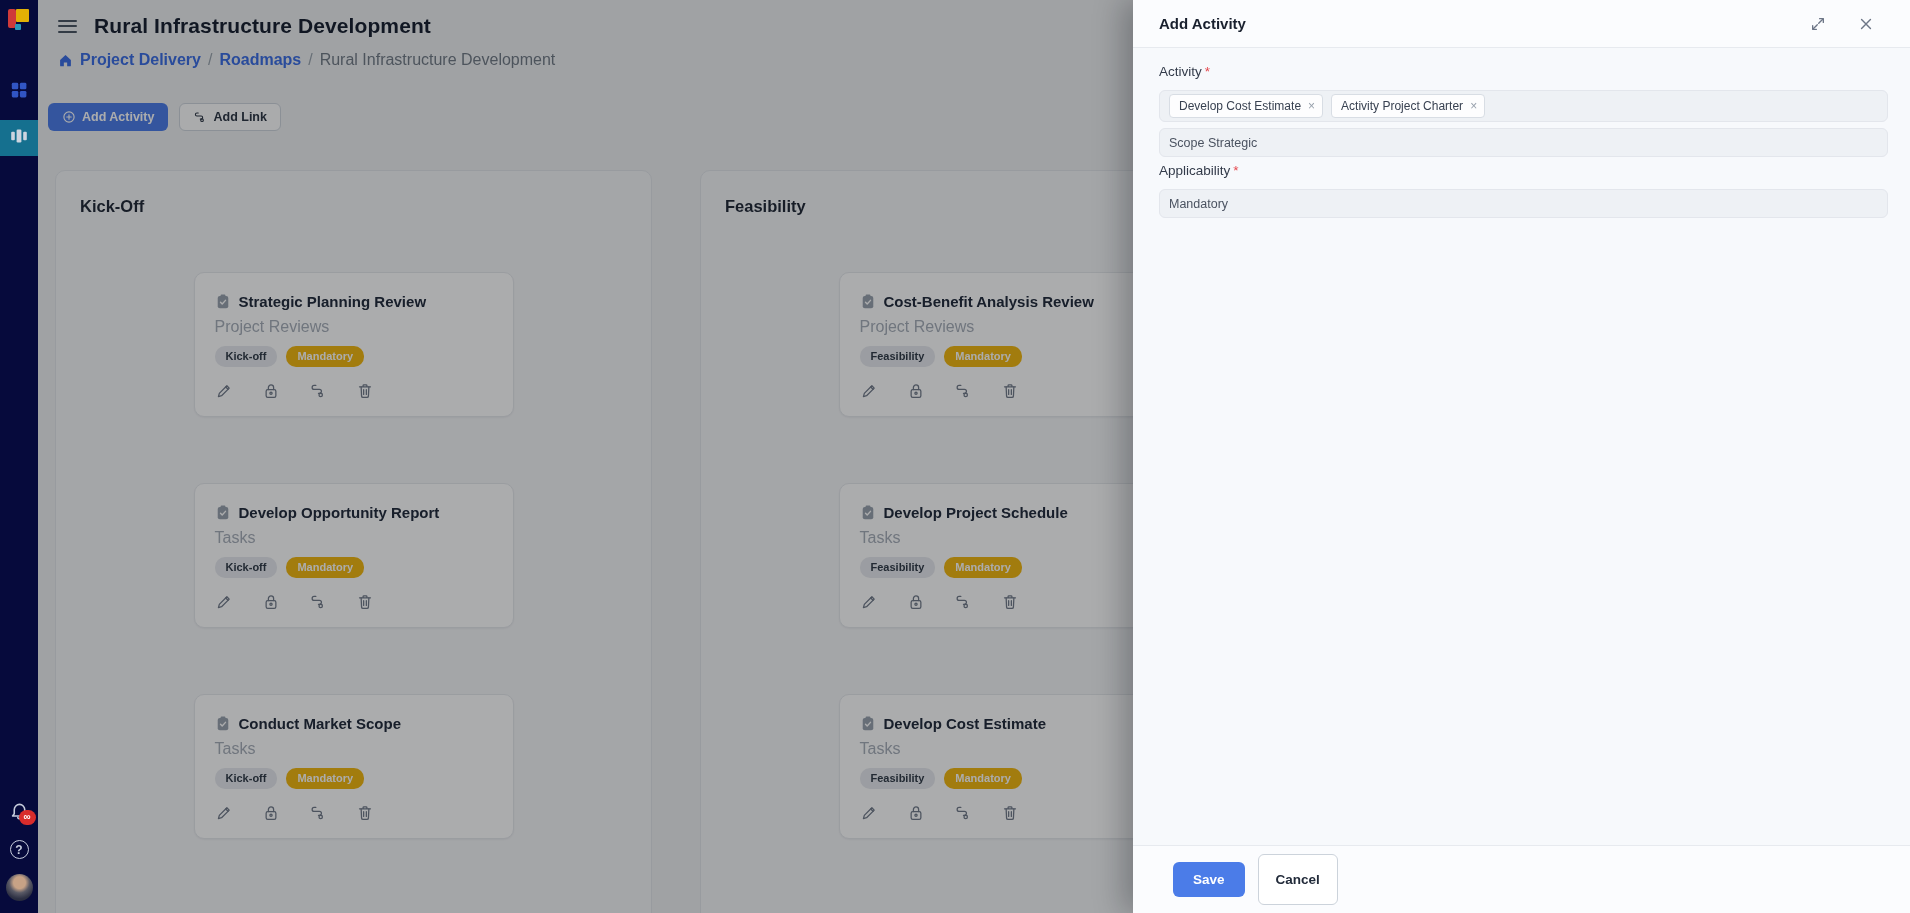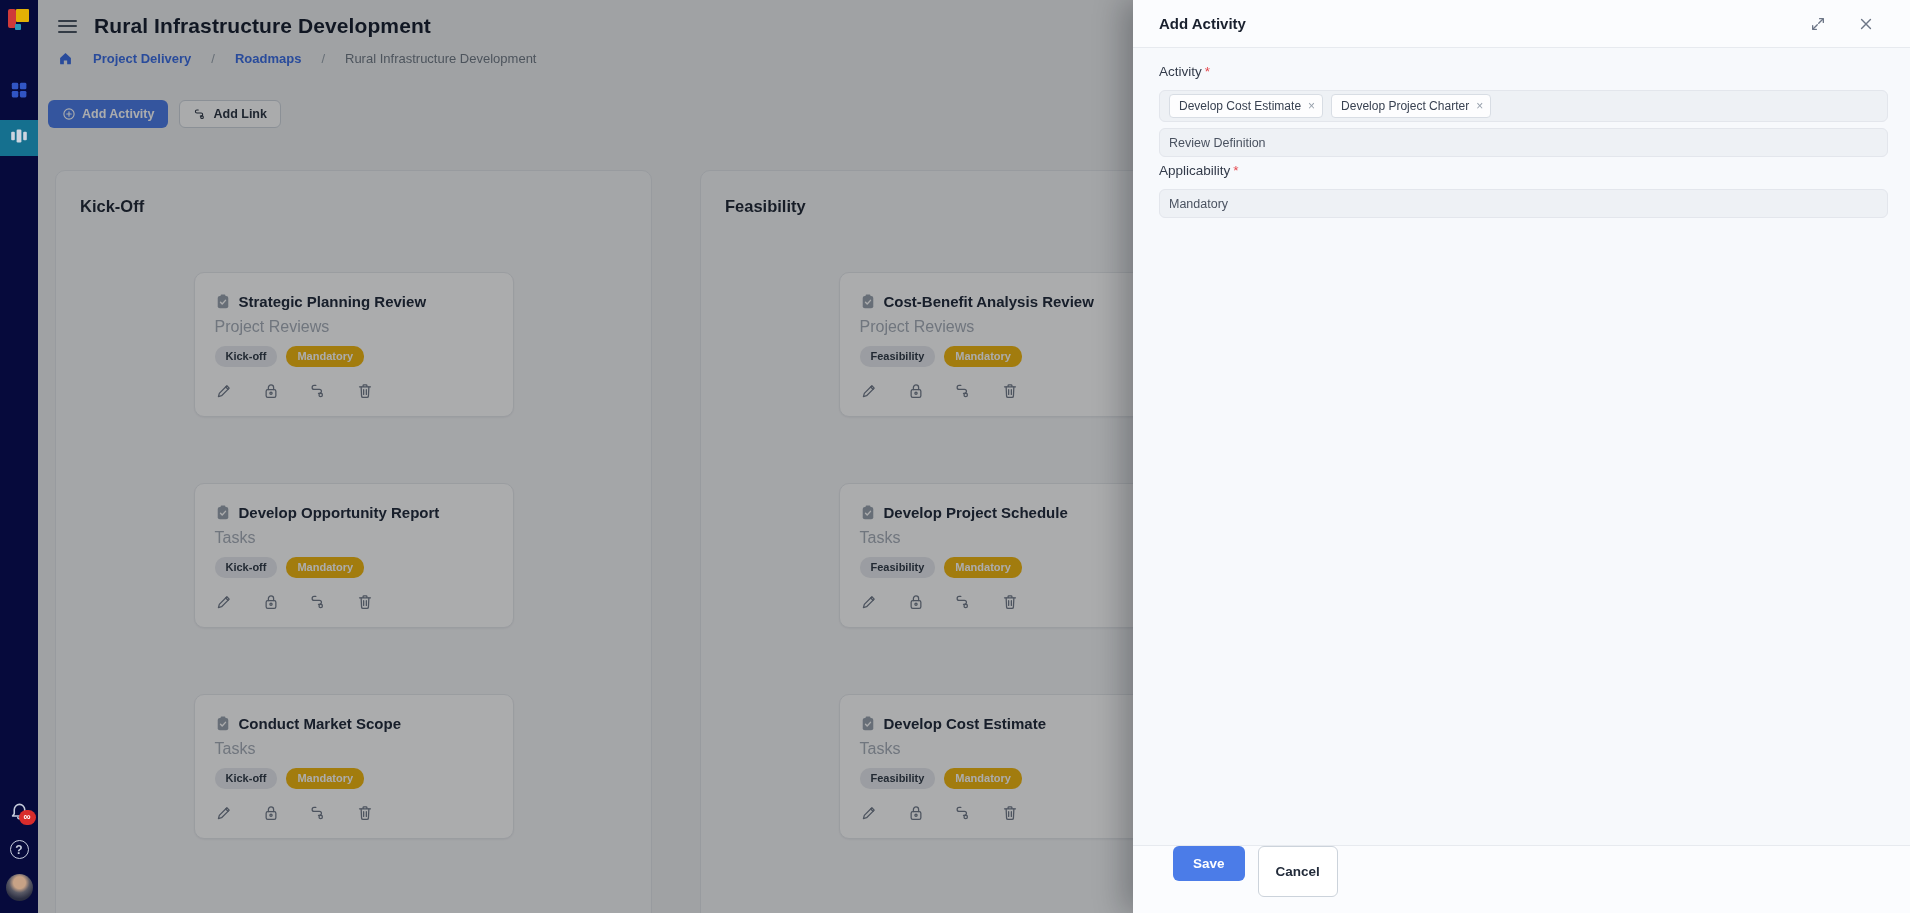--- a/index.html
+++ b/index.html
@@ -27,21 +27,21 @@
                  font-size:12px; font-weight:700; display:flex; align-items:center; justify-content:center; cursor:pointer; }
   .avatar { width:27px; height:27px; border-radius:50%; cursor:pointer;
             background:radial-gradient(circle at 50% 32%, #c7a286 0 26%, #5a5a66 45%, #2e3144 70%, #1d2030 100%); }
 
   
   .main { position:absolute; left:38px; top:0; right:0; bottom:0; background:#eef0f2;border-radius:22px; }
   .page-header { display:flex; align-items:center; gap:17px; padding:14px 0 0 20px; }
   .burger { width:19px; height:13px; display:flex; flex-direction:column; justify-content:space-between; cursor:pointer; }
   .burger span { display:block; height:2px; background:#4a5462; border-radius:1px; }
   .page-title { font-size:21px; font-weight:700; color:#161e2e; letter-spacing:.1px; }
-  .breadcrumb { display:flex; align-items:center; gap:20px; margin:13px 0 0 20px; font-size:13px; }
+  .breadcrumb { display:flex; align-items:center; gap:7px; margin:13px 0 0 20px; font-size:16px; }
   .crumb-link { color:#3b6de4; font-weight:600; cursor:pointer; }
   .crumb-sep { color:#9aa3ad; }
   .crumb-current { color:#717a85; }
   .toolbar { display:flex; gap:11px; margin:34px 0 0 10px; }
   .btn { display:inline-flex; align-items:center; gap:6px; font-size:12.5px; font-weight:600;
          border-radius:6px; padding:6px 13px; cursor:pointer; border:1px solid transparent; }
   .btn-primary { background:#4b7ce8; color:#fff; }
   .btn-secondary { background:#fdfdfe; color:#2b3442; border-color:#cfd5dc; }
 
   
@@ -78,21 +78,21 @@
   .field-group { margin-bottom:6px; }
   .field-label { font-size:13.5px; font-weight:500; color:#333b4a; margin-bottom:11px; }
   .req { color:#e5484d; margin-left:3px; }
   .input-box { min-height:29px; background:#eef1f5; border:1px solid #e3e6ec; border-radius:6px;
                display:flex; align-items:center; padding:3px 9px; font-size:12.5px; color:#4a5260; cursor:pointer; }
   .chip-row { display:flex; gap:8px; flex-wrap:wrap; }
   .chip { background:#fdfdfe; border:1px solid #d8dde4; border-radius:4px; padding:4px 7px 4px 9px;
           font-size:12px; color:#384151; display:inline-flex; align-items:center; gap:7px; }
   .chip-x { color:#97a0ac; font-size:12px; cursor:pointer; line-height:1; }
   .drawer-footer { flex:0 0 68px; background:#fbfcfe; border-top:1px solid #e7eaef;
-                   display:flex; align-items:flex-start; gap:13px; padding-left:40px; }
+                   display:flex; align-items:center; gap:13px; padding-left:40px; }
   .btn-save { background:#4b7ce8; color:#fff; font-size:13.5px; font-weight:700; border:none;
               border-radius:6px; padding:10px 20px; cursor:pointer; }
   .btn-cancel { background:#fff; color:#222b3a; font-size:13.5px; font-weight:700; border:1px solid #ccd3db;
                 border-radius:6px; padding:17px 17px; cursor:pointer; }
 </style>
 </head>
 <body>
 
 <div class="app">
 
@@ -479,29 +479,29 @@
     <div class="drawer-body">
       <div class="field-group">
         <div class="field-label"><span>Activity</span><span class="req">*</span></div>
         <div class="input-box">
           <span class="chip-row" id="activity-chips">
               <span class="chip">
                 <span>Develop Cost Estimate</span>
                 <span class="chip-x">×</span>
               </span>
               <span class="chip">
-                <span>Develop Project Charter</span>
+                <span>Activity Project Charter</span>
                 <span class="chip-x">×</span>
               </span>
             </span>
         </div>
       </div>
       <div class="field-group">
         <div class="input-box">
-            <span>Review Definition</span>
+            <span>Scope Strategic</span>
           </div>
       </div>
       <div class="field-group">
         <div class="field-label"><span>Applicability</span><span class="req">*</span></div>
         <div class="input-box">
             <span>Mandatory</span>
           </div>
       </div>
     </div>
     <div class="drawer-footer">

